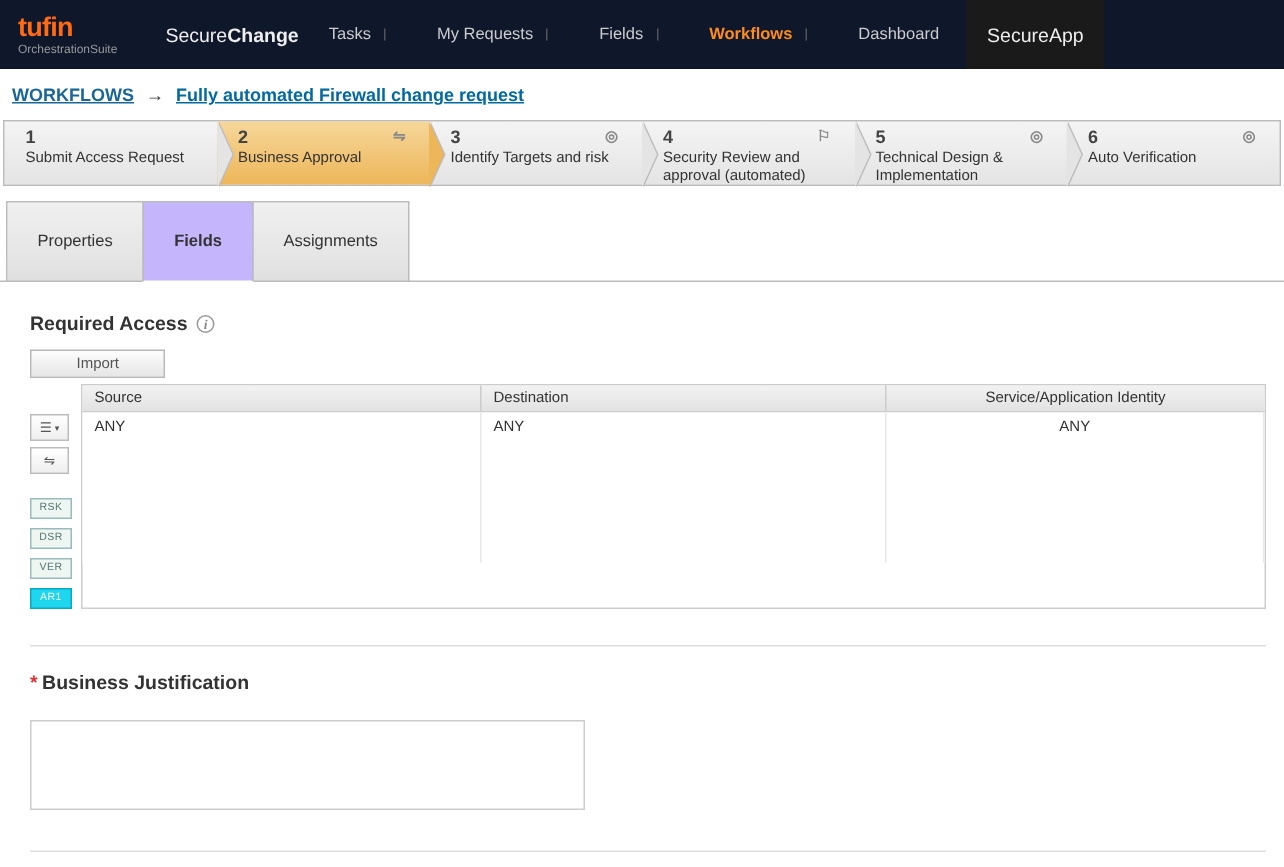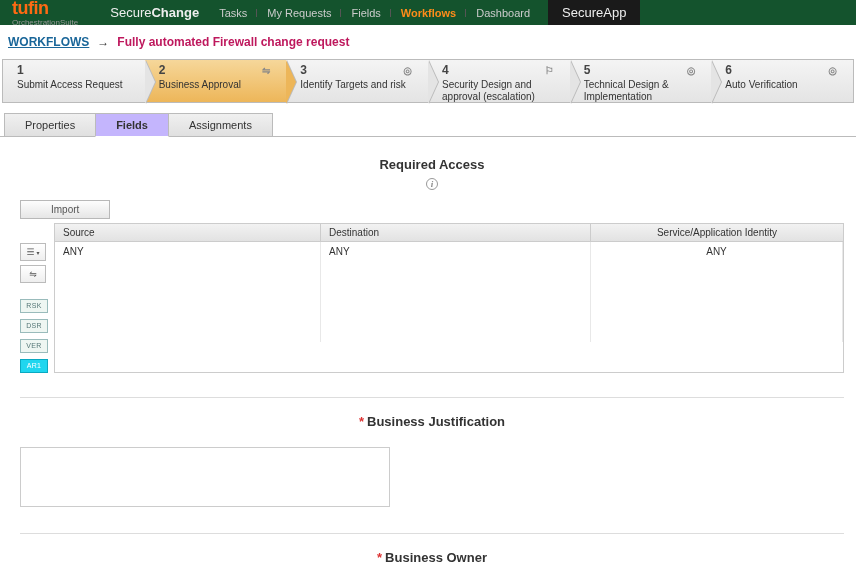--- a/index.html
+++ b/index.html
@@ -1,59 +1,59 @@
 <!DOCTYPE html>
 <html><head>
 <meta charset="utf-8">
 <style>
   * { box-sizing: border-box; margin: 0; padding: 0; }
   body { font-family: Arial, Helvetica, sans-serif; font-size: 11px; color: #333; background: #fff; width: 856px; }
   
   
-  .topbar { background: #14532d; height: 25px; display: flex; align-items: center; color: #ccc; }
+  .topbar { background: #0f172a; height: 46px; display: flex; align-items: center; color: #ccc; }
   .logo { padding: 0 12px; display: flex; flex-direction: column; justify-content: center; }
   .logo-main { color: #ff6a13; font-weight: bold; font-size: 18px; letter-spacing: -0.5px; line-height: 1; }
   .logo-sub { color: #999; font-size: 8px; margin-top: 1px; }
   .nav { display: flex; align-items: center; height: 100%; margin-left: 10px; }
   .nav-app { font-size: 13px; color: #eee; padding: 0 10px; height: 100%; display: flex; align-items: center; }
   .nav-app .l { font-weight: 300; } .nav-app .b { font-weight: 600; }
-  .nav-items { display: flex; align-items: center; height: 100%; }
+  .nav-items { display: flex; align-items: center; height: 100%; gap: 24px; }
   .nav-item { font-size: 11px; color: #ccc; padding: 0 10px; position: relative; cursor: pointer; }
   .nav-item.active { color: #ff8c1a; font-weight: 600; }
   .nav-item:not(:last-child)::after { content: ""; position: absolute; right: 0; top: 2px; bottom: 2px; width: 1px; background: #555; }
   .secureapp { background: #1a1a1a; color: #eee; font-size: 13px; padding: 0 14px; height: 100%; display: flex; align-items: center; margin-left: 8px; }
   
   
   .crumb { padding: 10px 8px; font-size: 12px; display: flex; align-items: center; gap: 8px; }
   .crumb a { color: #1a6699; text-decoration: underline; font-weight: 600; }
-  .crumb-title { font-weight: bold; color: #be185d; }
+  .crumb-title { font-weight: bold; color: #0369a1; text-decoration: underline; }
   .arrow { color: #333; font-size: 12px; }
   
   
   .steps { display: flex; border: 1px solid #bbb; background: linear-gradient(#f4f4f4,#e4e4e4); height: 44px; position: relative; margin: 0 2px; }
   .step { flex: 1; position: relative; padding: 3px 10px 3px 14px; border-right: 0; }
   .step::after { content: ""; position: absolute; right: -10px; top: 0; width: 0; height: 0; border-top: 22px solid transparent; border-bottom: 22px solid transparent; border-left: 10px solid #e4e4e4; z-index: 2; }
   .step::before { content: ""; position: absolute; right: -11px; top: 0; width: 0; height: 0; border-top: 22px solid transparent; border-bottom: 22px solid transparent; border-left: 10px solid #bbb; z-index: 1; }
   .step:last-child::after, .step:last-child::before { display: none; }
   .step-num { font-size: 12px; font-weight: bold; color: #444; display: flex; justify-content: space-between; align-items: center; padding-right: 6px; }
   .step-lbl { font-size: 10px; color: #333; margin-top: 2px; line-height: 1.2; }
   .step.active { background: linear-gradient(#f6d79a,#edb659); }
   .step.active::after { border-left-color: #edb659; }
   .step-ico { font-size: 10px; color: #888; }
   
   
   .tabs { display: flex; margin: 10px 0 0 4px; }
-  .tab { border: 1px solid #bbb; background: linear-gradient(#f0f0f0,#e0e0e0); padding: 5px 20px; font-size: 11px; cursor: pointer; margin-right: -1px; color: #333; }
+  .tab { border: 1px solid #bbb; background: linear-gradient(#f0f0f0,#e0e0e0); padding: 20px 20px; font-size: 11px; cursor: pointer; margin-right: -1px; color: #333; }
   .tab.active { background: #c4b5fd; font-weight: bold; border-bottom-color: #fff; position: relative; z-index: 1; }
   .tabline { border-top: 1px solid #bbb; margin-top: -1px; }
   
   .content { padding: 20px 12px 30px 20px; }
   .hr { border: none; border-top: 1px solid #ddd; margin: 24px 0 16px 0; }
   
-  .section-title { font-size: 13px; font-weight: bold; color: #333; margin-bottom: 10px; display: flex; align-items: center; gap: 6px; flex-direction: column; }
+  .section-title { font-size: 13px; font-weight: bold; color: #333; margin-bottom: 10px; display: flex; align-items: center; gap: 6px; }
   .section-title .req { color: #d33; margin-right: 3px; }
   .info-ico { display: inline-block; width: 12px; height: 12px; border: 1px solid #999; border-radius: 50%; font-size: 9px; font-style: italic; text-align: center; line-height: 11px; color: #888; font-family: serif; }
   
   .import-btn { border: 1px solid #b8b8b8; background: linear-gradient(#fdfdfd,#e6e6e6); padding: 3px 30px; font-size: 10px; cursor: pointer; color: #555; margin-bottom: 4px; }
   
   .grid-wrap { display: flex; }
   .grid-side { width: 34px; display: flex; flex-direction: column; gap: 4px; padding-top: 20px; }
   .iconbtn { width: 26px; height: 18px; border: 1px solid #bbb; background: linear-gradient(#fff,#eee); font-size: 9px; cursor: pointer; display: flex; align-items: center; justify-content: center; color: #555; position: relative; }
   .iconbtn .caret { font-size: 6px; margin-left: 2px; }
   .chip { width: 28px; height: 14px; border: 1px solid #9bb; background: #eef6f2; font-size: 7px; letter-spacing: 0.3px; text-align: center; line-height: 12px; color: #577; margin-top: 2px; cursor: pointer; }
@@ -121,21 +121,21 @@
         <span>3</span>
         <span class="step-ico">◎</span>
       </div>
     <div class="step-lbl">Identify Targets and risk</div>
   </div>
   <div class="step">
     <div class="step-num">
         <span>4</span>
         <span class="step-ico">⚐</span>
       </div>
-    <div class="step-lbl">Security Design and approval (escalation)</div>
+    <div class="step-lbl">Security Review and approval (automated)</div>
   </div>
   <div class="step">
     <div class="step-num">
         <span>5</span>
         <span class="step-ico">◎</span>
       </div>
     <div class="step-lbl">Technical Design &amp; Implementation</div>
   </div>
   <div class="step">
     <div class="step-num">

